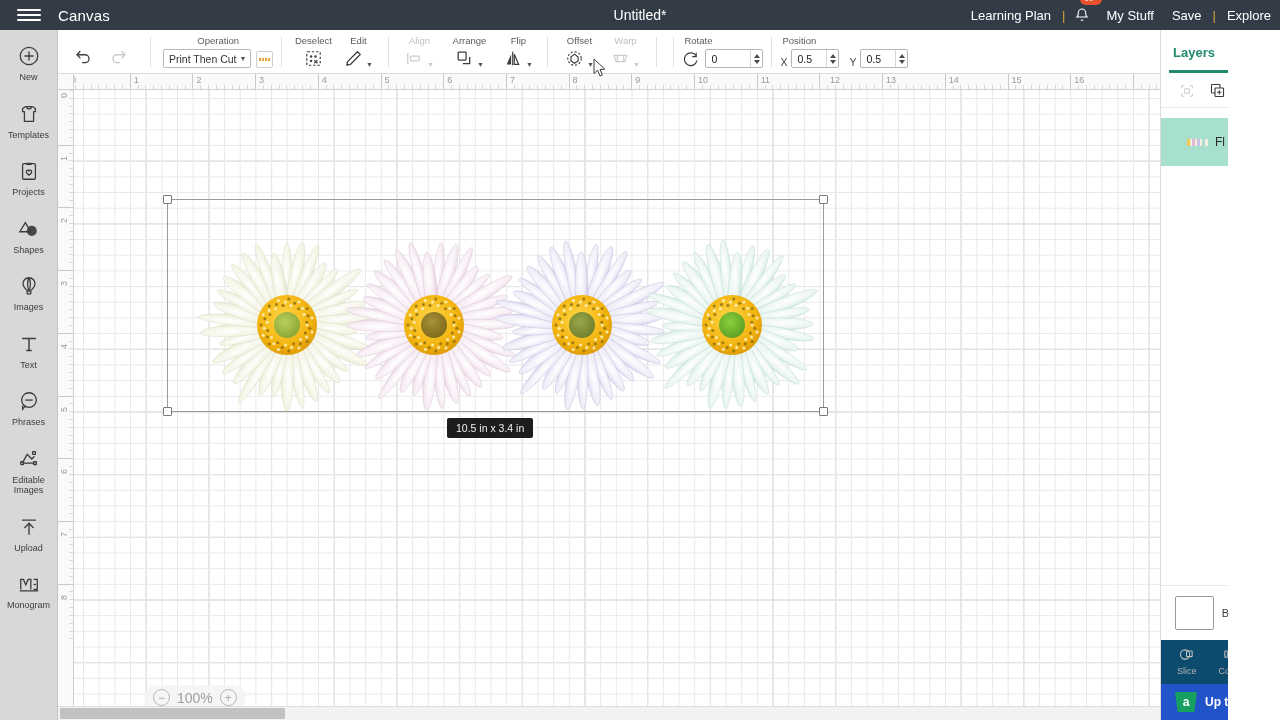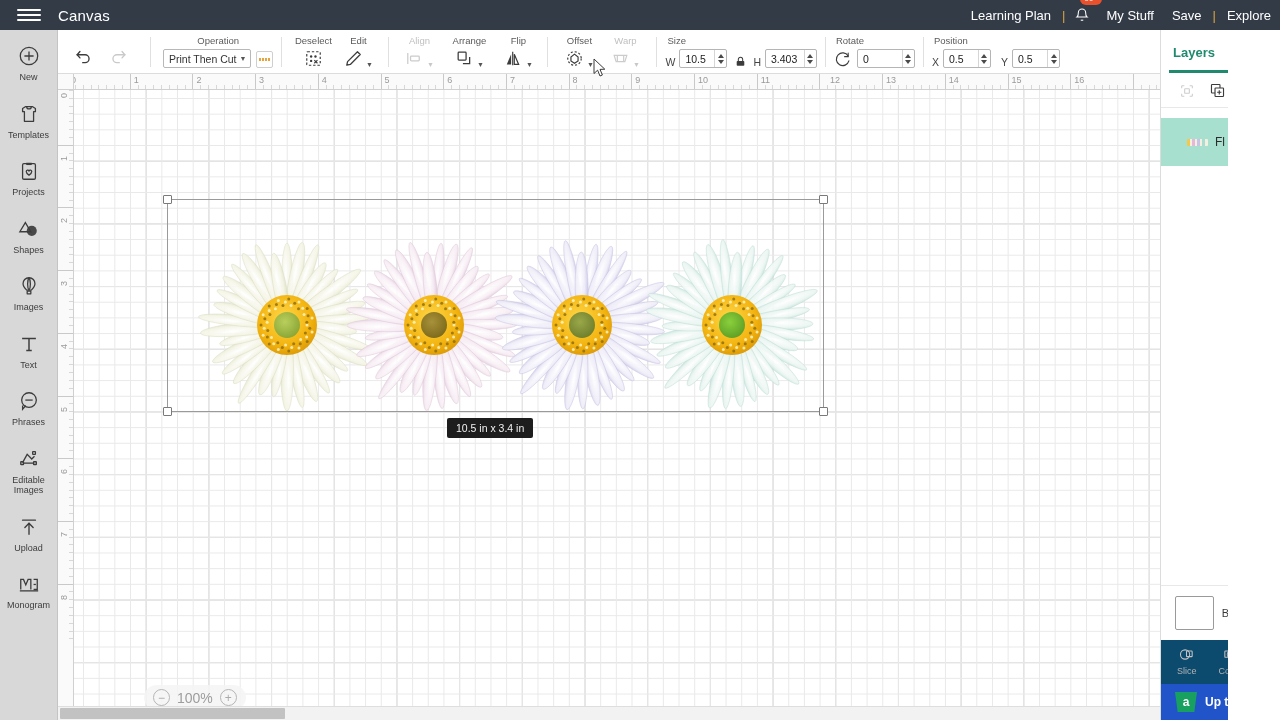--- a/index.html
+++ b/index.html
@@ -223,20 +223,21 @@
 
 <div id="app">
 
   <div class="header">
     <div class="hamburger">
       <span></span>
         <span></span>
         <span></span>
     </div>
     <div class="header-canvas-label">Canvas</div>
+    <div class="header-title">Untitled*</div>
     <div class="header-right">
       <div class="hitem">Learning Plan</div>
       <div class="divider">|</div>
       <div class="bell-wrap">
         <svg width="16" height="16" viewBox="0 0 24 24" fill="none" stroke="#ffffff" stroke-width="1.6">
           <path d="M12 3a5.5 5.5 0 0 0-5.5 5.5c0 5-2 6.5-2 6.5h15s-2-1.5-2-6.5A5.5 5.5 0 0 0 12 3z"></path>
           <path d="M10.3 19a2 2 0 0 0 3.4 0"></path>
         </svg>
         <div class="bell-badge">99+</div>
       </div>
@@ -373,47 +374,20 @@
             <path d="M4 8h16l-2.5 8h-11z"></path>
               <path d="M8 8v8M16 8v8"></path>
           </svg>
         </span>
         <span class="caret dim">▼</span>
       </div>
     </div>
 
     <div class="tb-sep"></div>
 
-    <div class="tb-group" style="align-items:flex-start;">
-      <div class="tb-label" style="margin-left:2px;">Size</div>
-      <div class="tb-body">
-        <span class="field-lbl">W</span>
-        <span class="numbox">
-          <input type="text" value="10.5" style="">
-          <span class="spin">
-              <b class="up"></b>
-              <b class="dn"></b>
-            </span>
-        </span>
-        <span class="lock-wrap">
-          <svg width="13" height="13" viewBox="0 0 24 24" fill="none" stroke="#3c3c3c" stroke-width="1.9">
-            <rect x="5" y="11" width="14" height="9" rx="1.5" fill="#3c3c3c" stroke="none"></rect>
-            <path d="M8 11V8a4 4 0 0 1 8 0v3"></path>
-          </svg>
-        </span>
-        <span class="field-lbl">H</span>
-        <span class="numbox wide">
-          <input type="text" value="3.403" style="">
-          <span class="spin">
-              <b class="up"></b>
-              <b class="dn"></b>
-            </span>
-        </span>
-      </div>
-    </div>
 
     <div class="tb-sep"></div>
 
     <div class="tb-group" style="align-items:flex-start;">
       <div class="tb-label" style="margin-left:2px;text-align:center;">Rotate</div>
       <div class="tb-body">
         <span class="icon-btn" style="margin-right:6px;">
           <svg width="17" height="17" viewBox="0 0 24 24" fill="none" stroke="#3c3c3c" stroke-width="1.6" stroke-linecap="round">
             <path d="M20 7a9 9 0 1 0 1 7"></path>
               <path d="M20 3v5h-5"></path>

